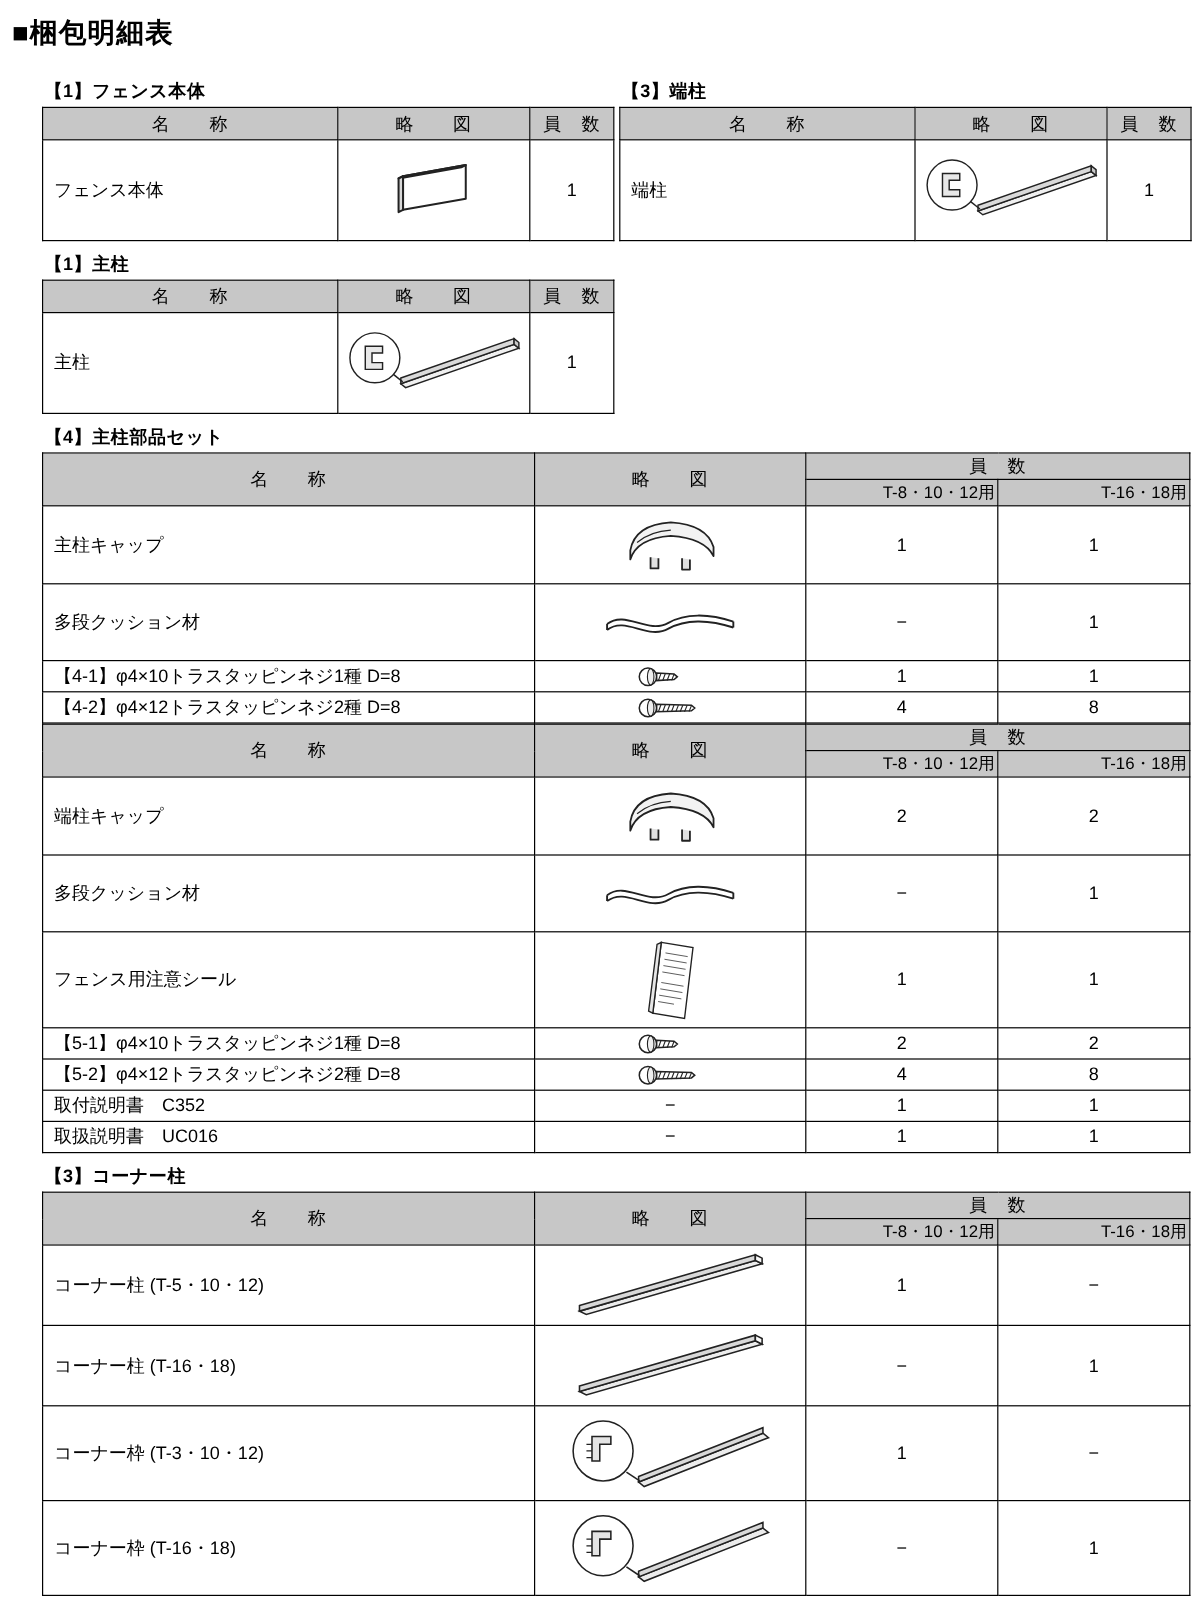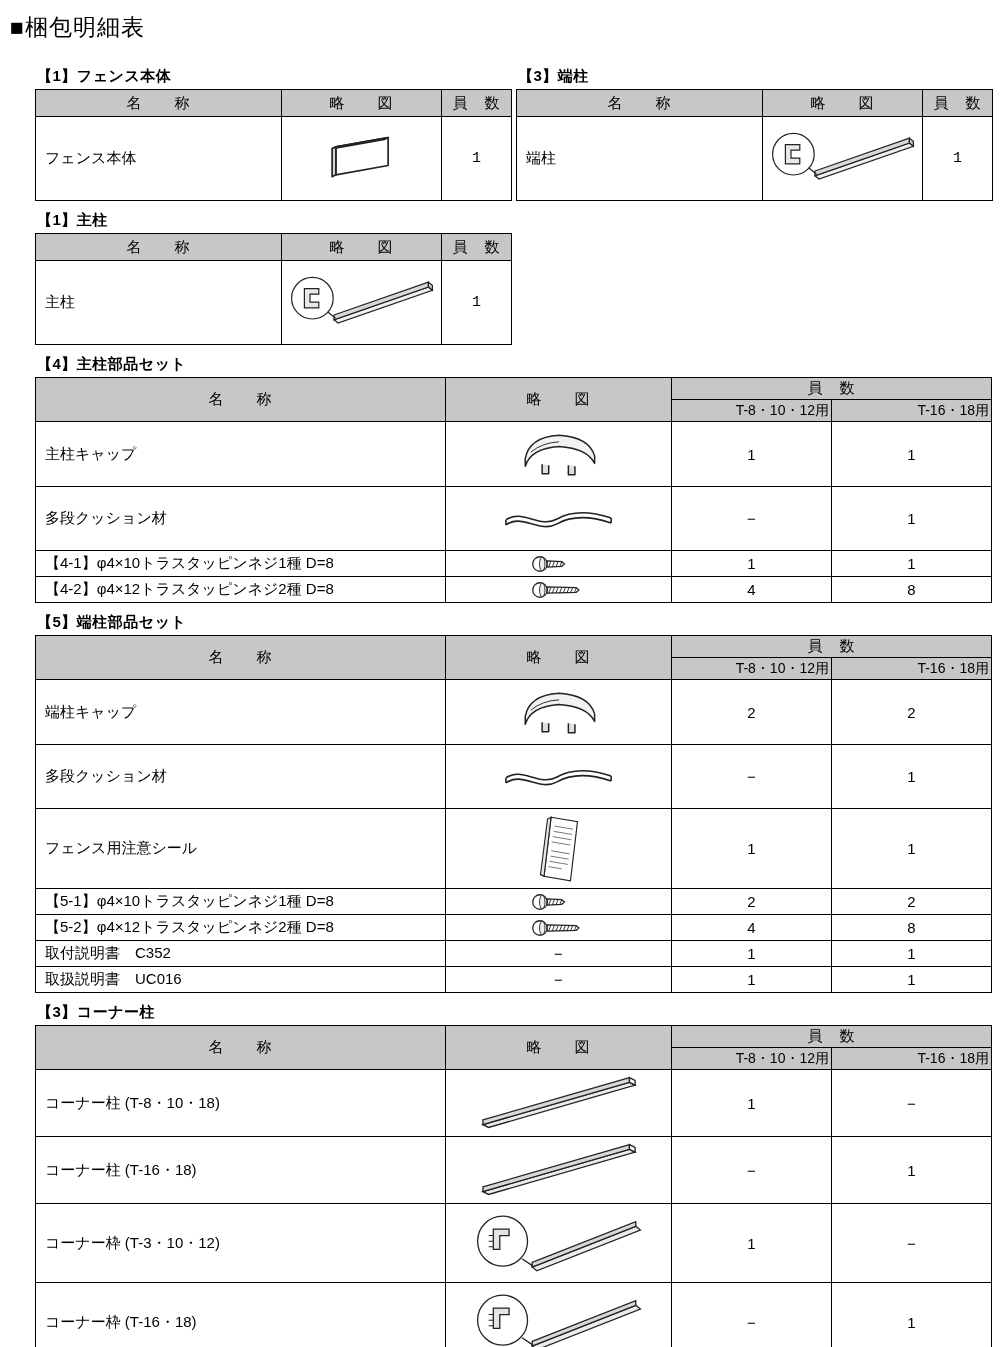--- a/index.html
+++ b/index.html
@@ -3,21 +3,21 @@
 <meta charset="utf-8">
 <style>
   * { box-sizing: border-box; }
   html,body { margin:0; padding:0; background:#ffffff; }
   body {
     font-family: "Liberation Sans", "DejaVu Sans", sans-serif;
     color:#000;
     width:1000px;
   }
   .page { width:1000px; min-height:1347px; padding:8px 10px 12px 10px; position:relative; }
-  .title { font-size:23px; font-weight:normal; margin:4px 0 14px 0; letter-spacing:1px; }
+  .title { font-size:23px; font-weight:bold; margin:4px 0 14px 0; letter-spacing:1px; }
   .content { margin-left:25px; width:956px; }
   .caption { font-size:15px; font-weight:bold; margin:10px 0 3px 2px; letter-spacing:0.5px; }
   .row-top { display:flex; gap:5px; align-items:center; }
   .row-top .block { width:476px; }
 
   table.t { border-collapse:collapse; table-layout:fixed; }
   table.t-small { width:476px; }
   table.t-wide  { width:956px; }
   .t th, .t td { border:1.6px solid #000; overflow:hidden; }
   .t th {
@@ -26,21 +26,21 @@
     letter-spacing:1px;
   }
   .t-small thead th { height:27px; }
   .t-wide tr.hr1 th { height:20px; padding:1px 2px; }
   .t-wide tr.hr2 th { height:22px; padding:1px 2px; font-size:14px; letter-spacing:0;text-align:right; }
 
   td.name  { font-size:15px; text-align:left; padding:3px 6px 3px 9px; vertical-align:middle; }
   td.sketch{ text-align:center; vertical-align:middle; padding:2px; }
   td.qty   { font-size:15px; text-align:center; vertical-align:middle; }
 
-  tr.r-xl td { height:84px;font-family:Liberation Mono, monospace; }  
+  tr.r-xl td { height:84px; }  
   tr.r-lg td { height:58px; }  
   tr.r-md td { height:64px; }  
   tr.r-st td { height:80px; }  
   tr.r-sm td { height:22px; }  
 
   .t-small col.c-name  { width:246px; }
   .t-small col.c-sketch{ width:160px; }
   .t-small col.c-qty   { width:70px; }
   .t-wide  col.c-name  { width:410px; }
   .t-wide  col.c-sketch{ width:226px; }
@@ -306,21 +306,20 @@
                 </svg>
             </td>
             <td class="qty">4</td>
             <td class="qty">8</td>
           </tr>
         </tbody>
       </table>
     </div>
 
     <div class="block">
-      <div class="caption">【5】端柱部品セット</div>
       <table class="t t-wide">
         <colgroup>
             <col class="c-name">
             <col class="c-sketch">
             <col class="c-qty">
             <col class="c-qty">
           </colgroup>
         <thead>
           <tr class="hr1">
             <th rowspan="2">名　　称</th>
@@ -414,21 +413,21 @@
             <th rowspan="2">略　　図</th>
             <th colspan="2">員　数</th>
           </tr>
           <tr class="hr2">
             <th>T-8・10・12用</th>
             <th>T-16・18用</th>
           </tr>
         </thead>
         <tbody>
           <tr class="r-lg">
-            <td class="name">コーナー柱 (T-8・10・18)</td>
+            <td class="name">コーナー柱 (T-5・10・12)</td>
             <td class="sketch">
               <svg class="sk" width="180" height="62">
                   <use href="#sym-bar"></use>
                 </svg>
             </td>
             <td class="qty">1</td>
             <td class="qty">−</td>
           </tr>
           <tr class="r-lg">
             <td class="name">コーナー柱 (T-16・18)</td>

